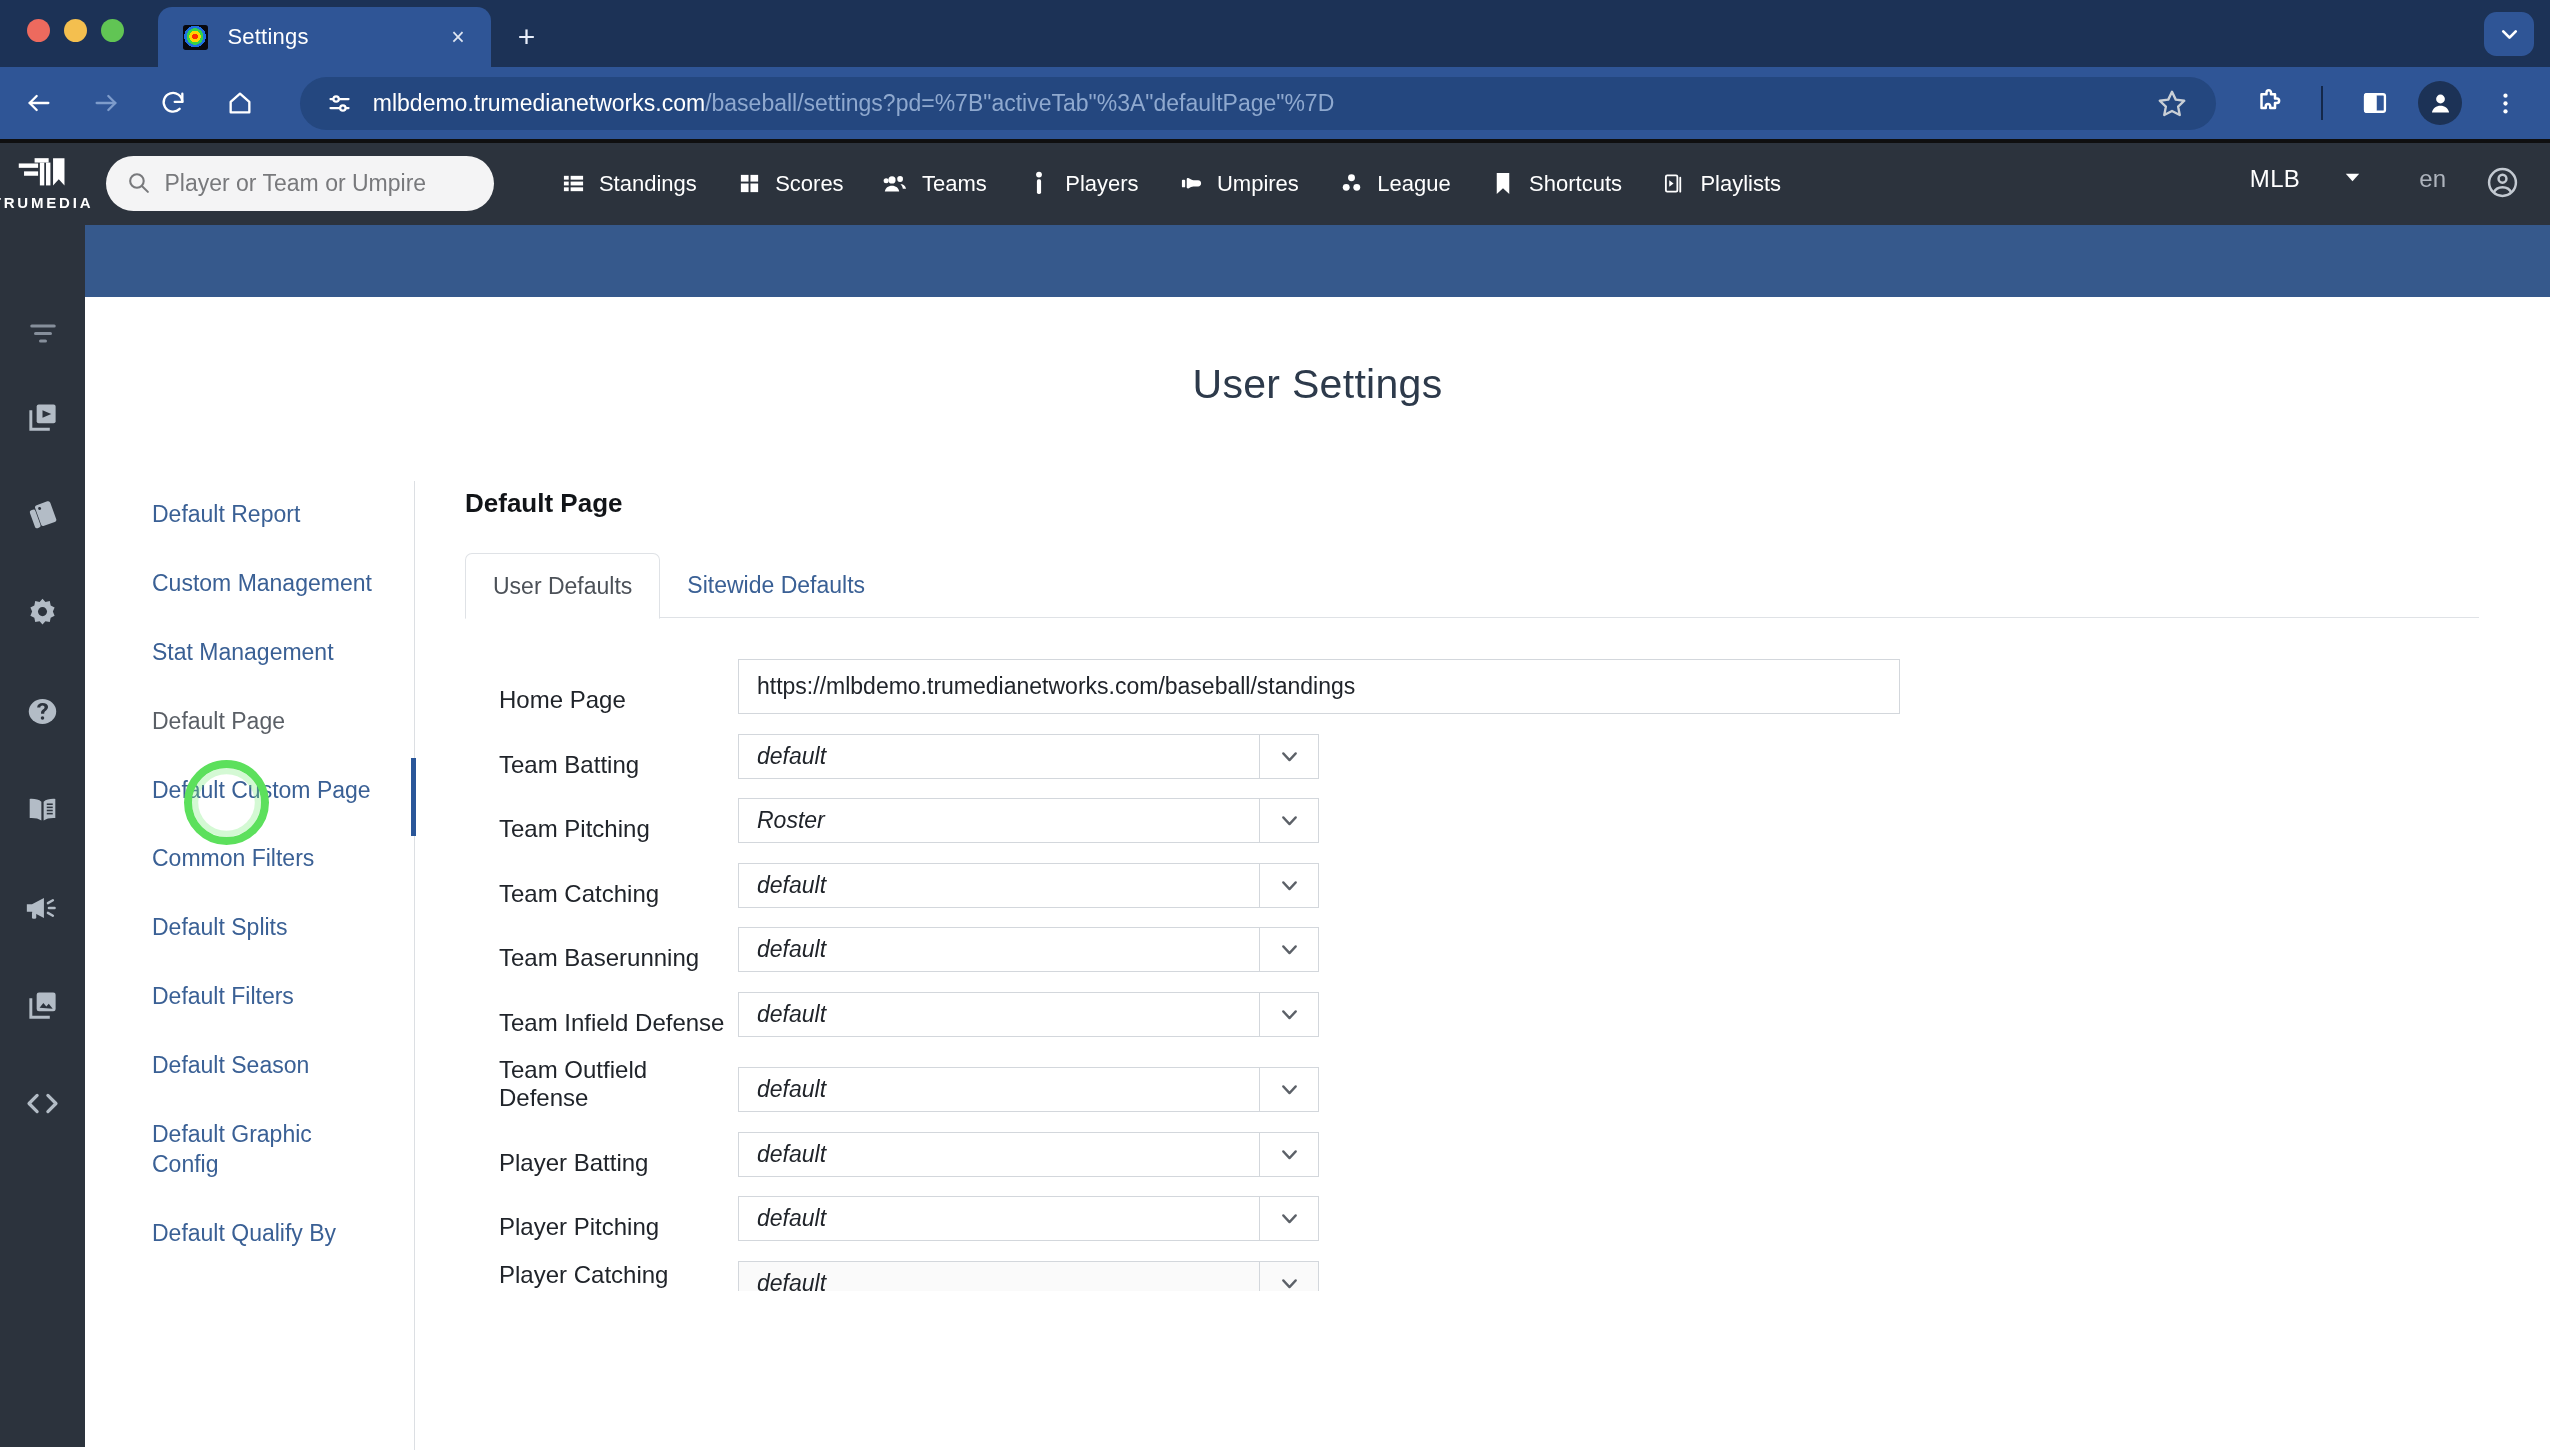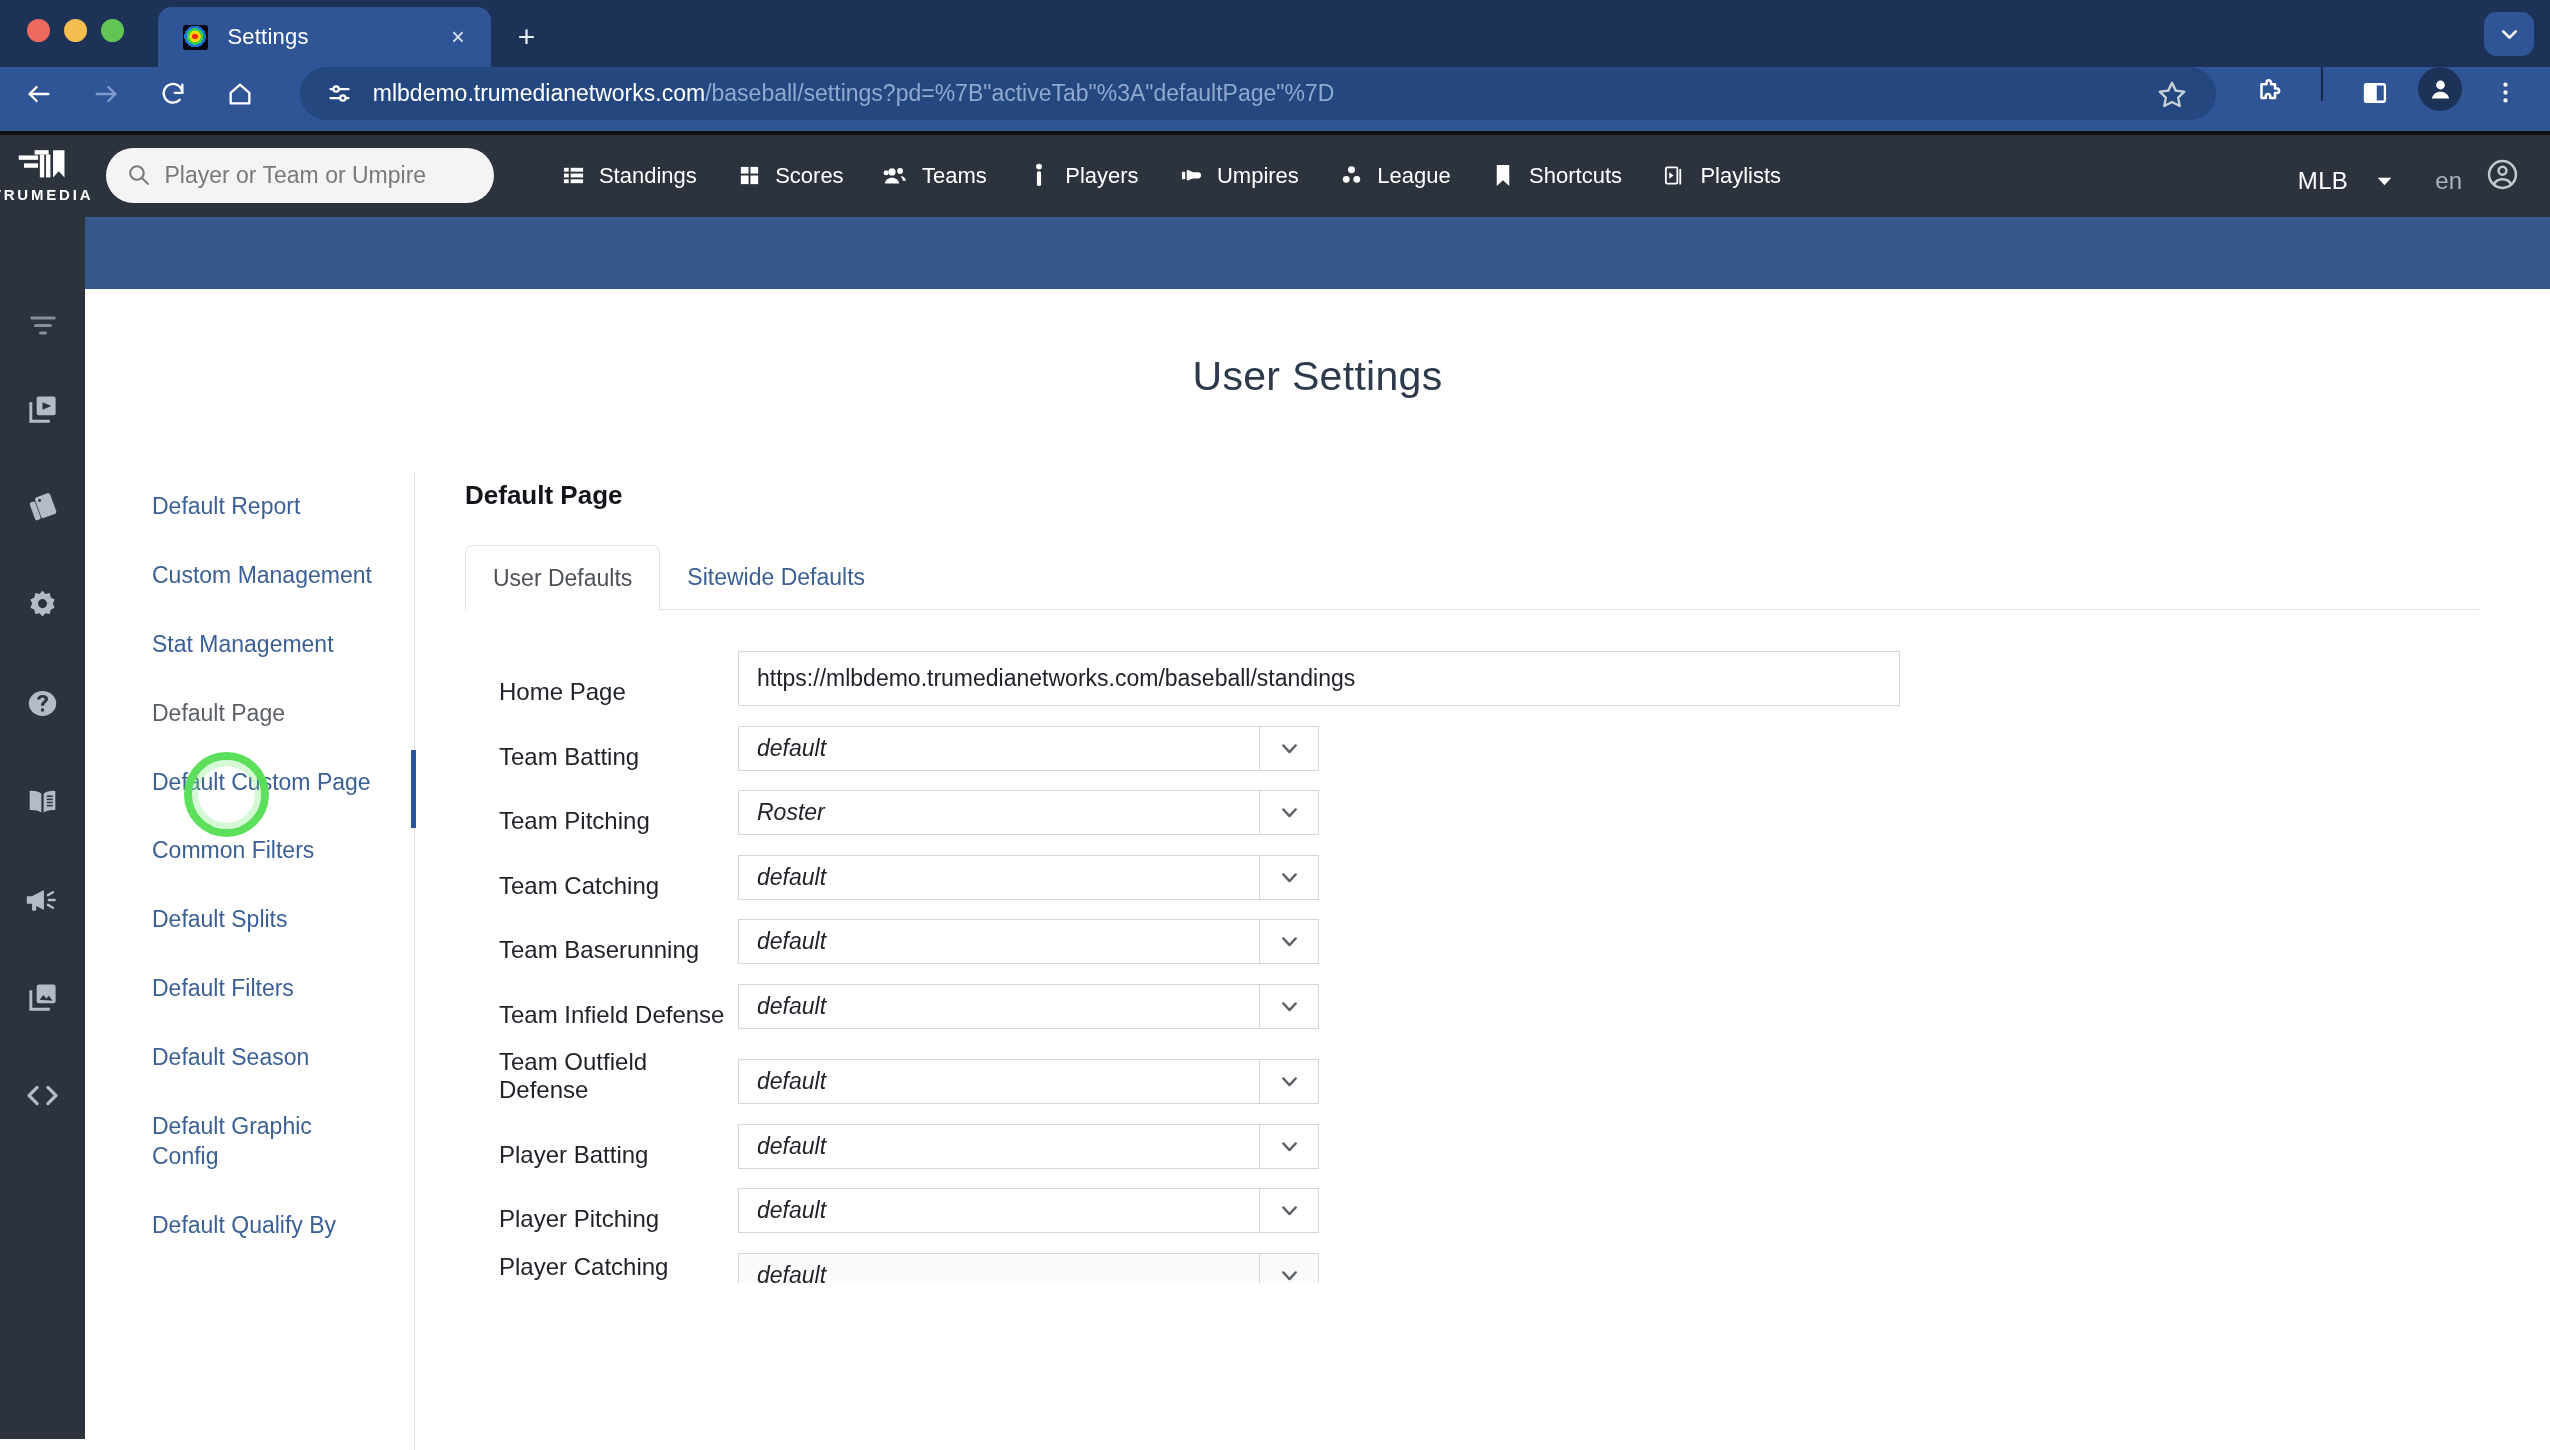--- a/index.html
+++ b/index.html
@@ -57,22 +57,22 @@
     display: flex; align-items: center; justify-content: center;
   }
   .tabstrip-right {
     position: absolute; right: 16px; top: 12.4px;
     width: 50px; height: 44px; border-radius: 12.4px;
     background: #2f5596; display: flex; align-items: center; justify-content: center;
   }
 
   
   .addressbar {
-    height: 64px; background: #2f5596;
-    display: flex; align-items: flex-start; padding: 0 19.5px 0 12.4px; gap: 14px;
+    height: 72px; background: #2f5596;
+    display: flex; align-items: center; padding: 0 19.5px 0 12.4px; gap: 14px;
   }
   .nav-btn {
     width: 53px; height: 53px; border-radius: 50%;
     display: flex; align-items: center; justify-content: center;
     color: #ffffff; flex: 0 0 auto;
   }
   .nav-btn.disabled { color: #7e9ccb; }
   .omnibox {
     flex: 1 1 auto; height: 53px; margin: 0 14px 0 19.5px;
     background: #24477f; border-radius: 27px;
@@ -124,21 +124,21 @@
     background: #f4f4f5; border-radius: 27.5px;
     display: flex; align-items: center; padding: 0 19.5px;
   }
   .search-ph { margin-left: 14px; color: #78797c; font-size: 23px; }
   .navitems { display: flex; align-items: center; margin-left: 46px; gap: 0; flex: 1 1 auto; }
   .navitem {
     display: flex; align-items: center; gap: 12.4px;
     color: #ffffff; font-size: 22px; padding: 0 19.5px; white-space: nowrap; text-align: right;
   }
   .navitem .ni-icon { display: flex; align-items: center; justify-content: center; width: 27px; }
-  .header-right { display: flex; align-items: flex-end; gap: 0; flex: 0 0 auto; }
+  .header-right { display: flex; align-items: flex-start; gap: 16px; flex: 0 0 auto; }
   .mlb-label { color: #ffffff; font-size: 24px; letter-spacing: 0.4px; }
   .caret-down { margin: 0 0 0 25px; }
   .lang { color: #aeb4bd; font-size: 24px; margin: 0 23px 0 39px; }
 
   
   .blueband { height: 73px; background: #36598c; margin-left: 85px; }
 
   
   .rail {
     position: absolute; left: 0; top: 82px; width: 85px; bottom: 0;

